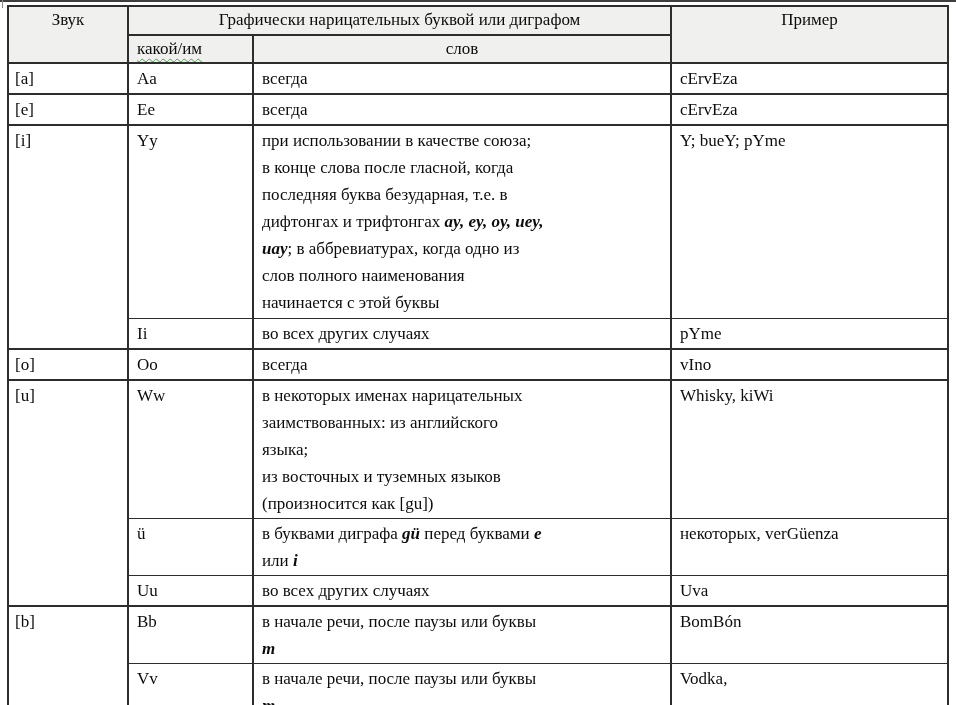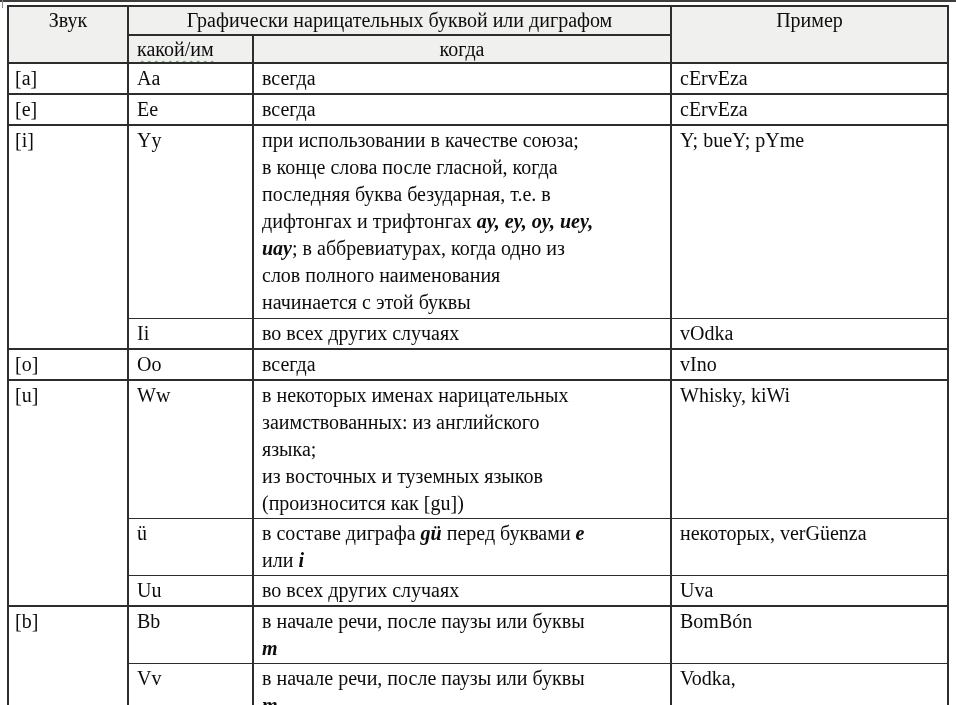--- a/index.html
+++ b/index.html
@@ -17,21 +17,21 @@
 
   table.phon {
     border-collapse: collapse;
     table-layout: fixed;
     width: 940px;
     border: 2px solid #2d2d2d;
   }
   th, td {
     border: 2px solid #2d2d2d;
     vertical-align: top;
-    font-size: 20px;
+    font-size: 17px;
     font-weight: normal;
     overflow: hidden;
   }
   th {
     background: #f0f0ef;
     text-align: center;
     line-height: 24px;
     padding: 1px 6px;
   }
   th.which { text-align: left; padding-left: 8px; }
@@ -83,21 +83,21 @@
     </colgroup>
 
     <tbody>
         <tr class="h1">
       <th rowspan="2">Звук</th>
       <th colspan="2">Графически нарицательных буквой или диграфом</th>
       <th rowspan="2">Пример</th>
     </tr>
     <tr class="h2">
       <th class="which"><span class="spell">какой/им</span></th>
-      <th>когда</th>
+      <th>слов</th>
     </tr>
 
     <tr class="r-a">
       <td class="sound">[a]</td>
       <td class="letter">Aa</td>
       <td class="when"><span>всегда</span></td>
       <td class="example">cErvEza</td>
     </tr>
 
     <tr class="r-e">
@@ -116,21 +116,21 @@
 дифтонгах и трифтонгах </span><span class="em">ay, ey, oy, uey,
 uay</span><span>; в аббревиатурах, когда одно из
 слов полного наименования
 начинается с этой буквы</span></td>
       <td class="example">Y; bueY; pYme</td>
     </tr>
 
     <tr class="r-ii inner">
       <td class="letter">Ii</td>
       <td class="when"><span>во всех других случаях</span></td>
-      <td class="example">vOdka</td>
+      <td class="example">pYme</td>
     </tr>
 
     <tr class="r-oo">
       <td class="sound">[o]</td>
       <td class="letter">Oo</td>
       <td class="when"><span>всегда</span></td>
       <td class="example">vIno</td>
     </tr>
 
     <tr class="r-ww pre-inner">
@@ -139,21 +139,21 @@
       <td class="when"><span>в некоторых именах нарицательных
 заимствованных: из английского
 языка;
 из восточных и туземных языков
 (произносится как [gu])</span></td>
       <td class="example">Whisky, kiWi</td>
     </tr>
 
     <tr class="r-uml inner pre-inner">
       <td class="letter">ü</td>
-      <td class="when"><span>в составе диграфа </span><span class="em">gü</span><span> перед буквами </span><span class="em">e</span><span>
+      <td class="when"><span>в буквами диграфа </span><span class="em">gü</span><span> перед буквами </span><span class="em">e</span><span>
 или </span><span class="em">i</span></td>
       <td class="example">некоторых, verGüenza</td>
     </tr>
 
     <tr class="r-uu inner">
       <td class="letter">Uu</td>
       <td class="when"><span>во всех других случаях</span></td>
       <td class="example">Uva</td>
     </tr>
 

